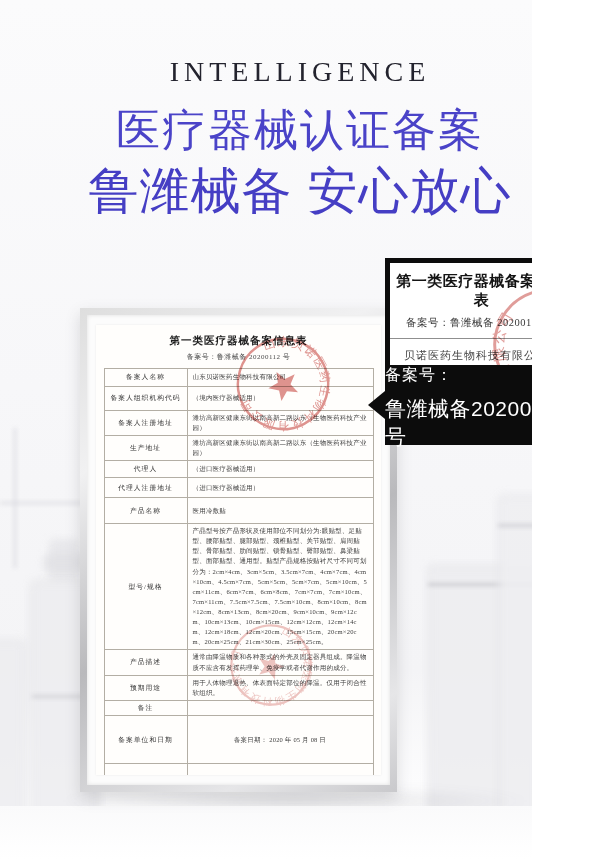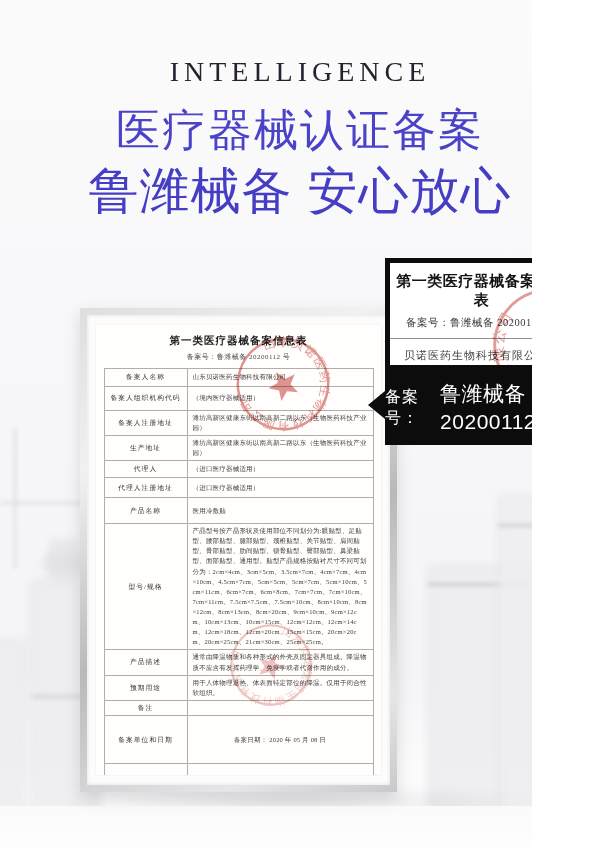--- a/index.html
+++ b/index.html
@@ -61,22 +61,22 @@
   }
   .crop-title{ margin-top:9px; text-align:center; font-weight:bold; font-size:15px;
     letter-spacing:.5px; color:#141414; font-family:"Liberation Serif", serif; }
   .crop-no{ margin-top:6px; text-align:center; font-size:10.5px; color:#3a3a3a;
     font-family:"Liberation Serif", serif; letter-spacing:.5px; }
   .crop-rule{ margin-top:8px; border-top:1px solid #8f8f8f; }
   .crop-row{ margin-top:9px; margin-left:14px; font-size:11px; color:#444;
     font-family:Liberation Sans, sans-serif; letter-spacing:1px; white-space:nowrap; }
   .callout-bubble{
     position:absolute; left:385px; top:370px; width:193px; height:75px;
-    background:#0c0c0c; z-index:6; display:flex; flex-direction:row;
-    align-items:center; justify-content:center; gap:9px;
+    background:#0c0c0c; z-index:6; display:flex; flex-direction:column;
+    justify-content:center; gap:9px;
   }
   .bubble-label{ color:#fff; font-size:16px; font-weight:500; letter-spacing:1px; }
   .bubble-value{ color:#fff; font-size:21px; font-weight:400; letter-spacing:.5px; }
   .bubble-arrow{
     position:absolute; left:368px; top:391px; width:0; height:0; z-index:6;
     border-top:14px solid transparent; border-bottom:14px solid transparent;
     border-right:17px solid #0c0c0c;
   }
 </style>
 </head>

